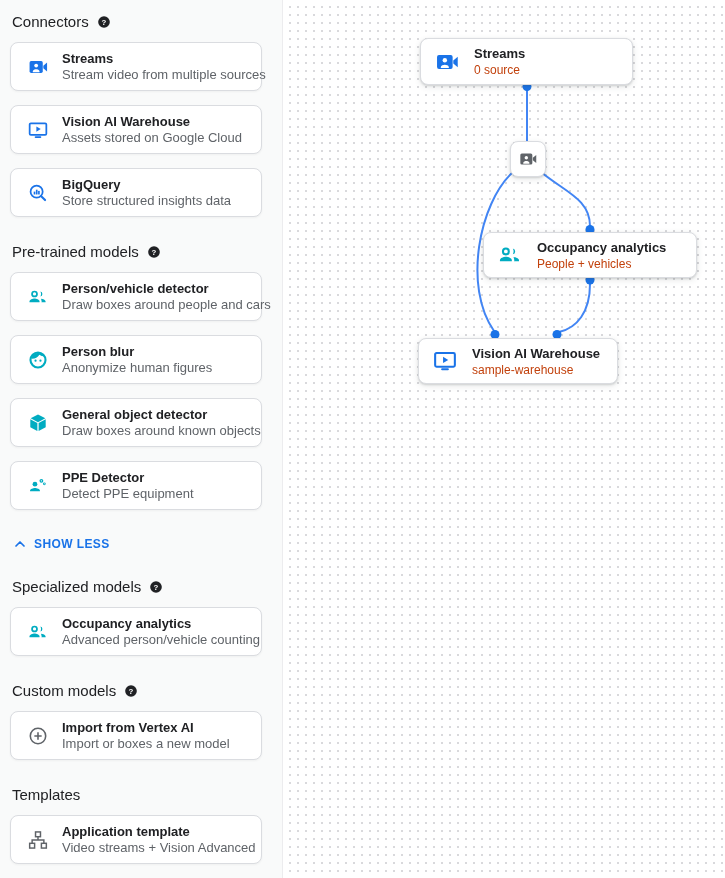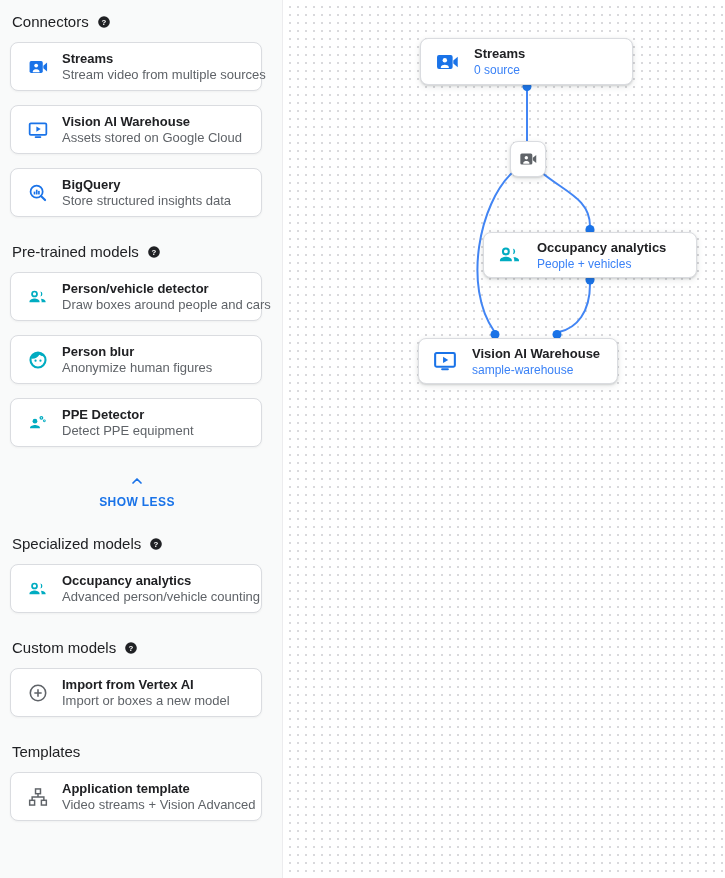--- a/index.html
+++ b/index.html
@@ -29,42 +29,42 @@
     background:#fff;border:1px solid #dadce0;border-radius:8px;
     box-shadow:0 1px 2px rgba(60,64,67,.05);cursor:grab;
   }
   .ic{flex:none;display:inline-block;}
   .card .ic{width:22px;height:22px;margin-right:13px;}
   .ic svg{display:block;width:100%;height:100%;}
   .card-title{font-size:13px;font-weight:bold;color:#202124;line-height:15px;white-space:nowrap;}
   .card-sub{font-size:13px;color:#5f6368;line-height:14px;margin-top:2px;white-space:nowrap;}
   .show-less{
     display:flex;align-items:center;gap:6px;margin:26px 0 0 2px;
-    color:#1a73e8;font-size:12px;font-weight:bold;letter-spacing:.4px;cursor:pointer;flex-direction:column;
+    color:#1a73e8;font-size:12px;font-weight:bold;letter-spacing:.4px;cursor:pointer;
   }
   .show-less .ic{width:16px;height:16px;}
 
   
   .canvas{
     position:relative;flex:1;background-color:#fff;
     background-image:radial-gradient(circle,#d9d9dc 1px,transparent 1.35px);
     background-size:8px 8px;background-position:3px 3px;
   }
   .edges{position:absolute;left:0;top:0;width:100%;height:100%;pointer-events:none;}
   .node{
     position:absolute;display:flex;align-items:center;box-sizing:border-box;
     background:#fff;border:1px solid #dadce0;border-radius:8px;
     box-shadow:0 1px 2px rgba(60,64,67,.18),0 2px 6px rgba(60,64,67,.12);
     padding-left:13px;cursor:grab;
   }
   .node .ic{width:26px;height:26px;margin-right:14px;}
   .node.mini{justify-content:center;padding-left:0;}
   .node.mini .ic{width:20px;height:20px;margin-right:0;}
   .node-title{font-size:13px;font-weight:bold;color:#202124;line-height:15px;white-space:nowrap;}
-  .node-sub{font-size:12px;color:#3b82f6;line-height:14px;margin-top:2px;white-space:nowrap;}
+  .node-sub{font-size:12px;color:#c2410c;line-height:14px;margin-top:2px;white-space:nowrap;}
 </style>
 </head>
 <body>
 
 <div class="app">
   <aside class="sidebar">
       <section class="section">
         <div class="section-header">
           <span class="section-title">Connectors</span>
           <span class="help">
@@ -146,20 +146,33 @@
             <svg viewBox="0 0 24 24">
     <circle cx="12" cy="12" r="8.2" fill="#fff" stroke="#00acc1" stroke-width="2.3"></circle>
     <path d="M4.6 10.6 a8.2 8.2 0 0 1 14.8-2.6 a9 9 0 0 1-5.9-1.6 a9.5 9.5 0 0 1-8.9 4.2 z" fill="#00acc1"></path>
     <circle cx="9.3" cy="12.7" r="1.2" fill="#00acc1"></circle>
     <circle cx="14.7" cy="12.7" r="1.2" fill="#00acc1"></circle>
   </svg>
           </span>
           <div class="card-text">
             <div class="card-title">Person blur</div>
             <div class="card-sub">Anonymize human figures</div>
+          </div>
+        </div>
+        <div class="card">
+          <span class="ic">
+            <svg viewBox="0 0 24 24">
+    <path d="M12 2.7 L20 6.9 12 11.1 4 6.9 Z" fill="#00acc1"></path>
+    <path d="M3.6 8 L11.3 12.1 11.3 20.7 3.6 16.6 Z" fill="#00acc1"></path>
+    <path d="M20.4 8 L12.7 12.1 12.7 20.7 20.4 16.6 Z" fill="#00acc1"></path>
+  </svg>
+          </span>
+          <div class="card-text">
+            <div class="card-title">General object detector</div>
+            <div class="card-sub">Draw boxes around known objects</div>
           </div>
         </div>
         <div class="card">
           <span class="ic">
             <svg viewBox="0 0 24 24">
     <circle cx="8.7" cy="10" r="2.6" fill="#00acc1"></circle>
     <path d="M3.3 17.7 v-.6 c0-2 3.5-3 5.4-3 s5.4 1 5.4 3 v.6 z" fill="#00acc1"></path>
     <circle cx="15.7" cy="6.4" r="2.1" fill="#00acc1"></circle>
               <circle cx="15.7" cy="6.4" r=".75" fill="#fff"></circle>
     <circle cx="18.9" cy="9.6" r="1.5" fill="#00acc1"></circle>

